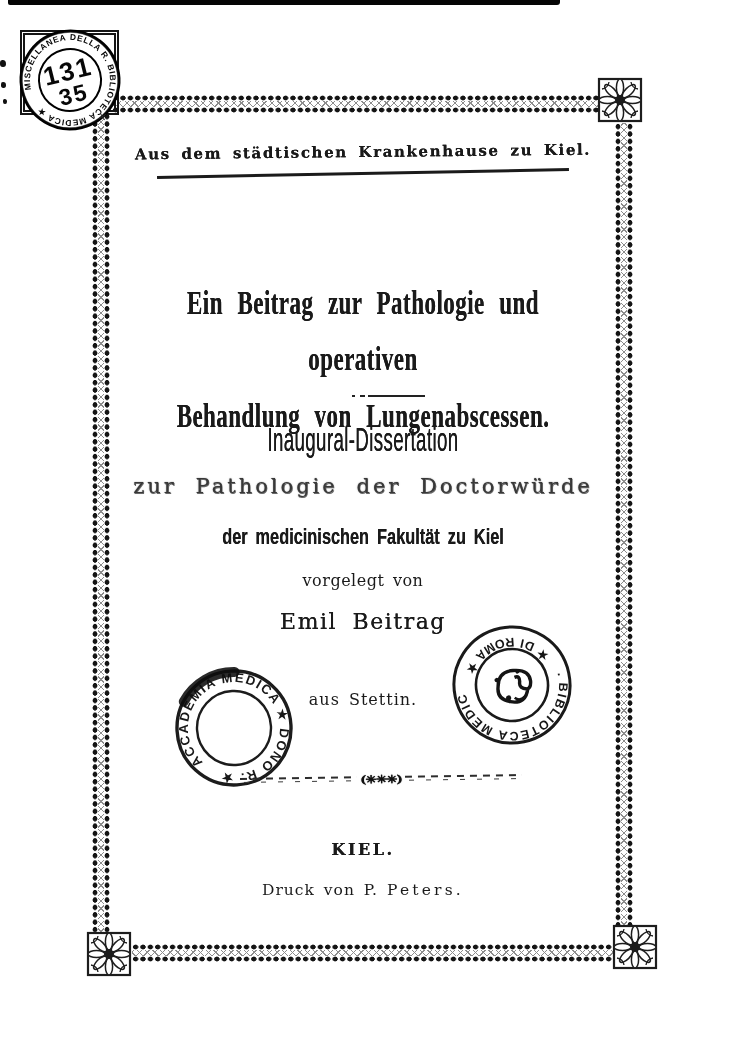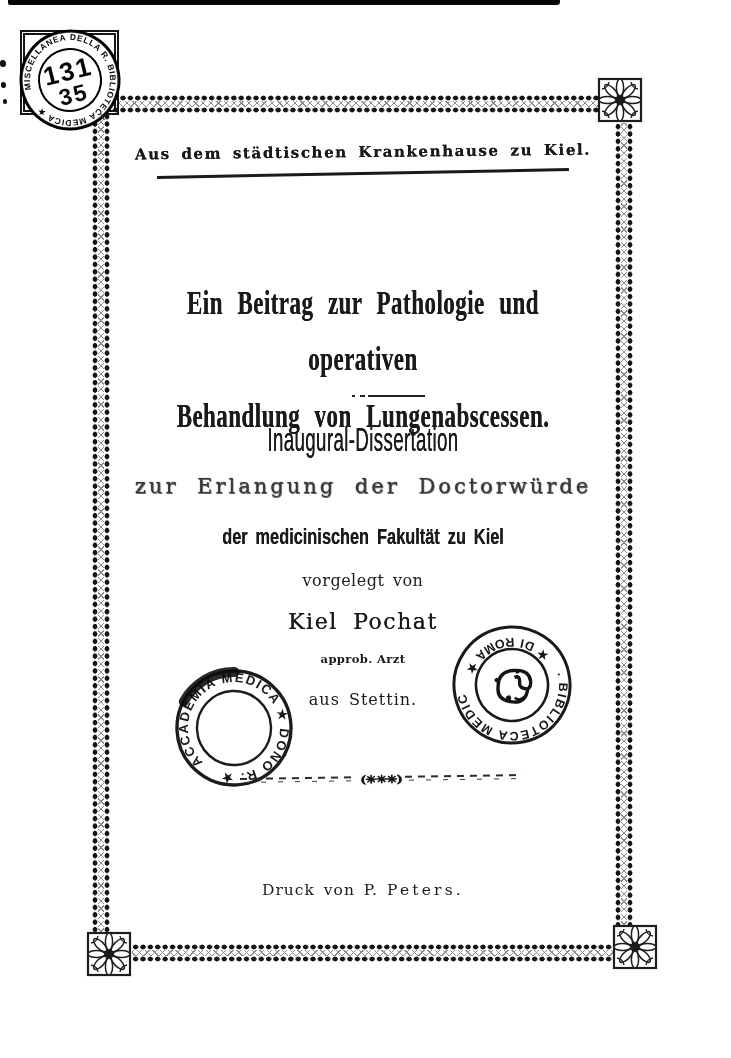--- a/index.html
+++ b/index.html
@@ -138,25 +138,24 @@
   <div class="abs inst-rule"></div>
 
   <div class="content title inky">
     <div>Ein Beitrag zur Pathologie und operativen</div>
     <div>Behandlung von Lungenabscessen.</div>
   </div>
 
   <div class="abs pre-rule"></div>
 
   <div class="content subtitle inky">Inaugural-Dissertation</div>
-  <div class="content degree">zur Erlangung der Doctorwürde</div>
+  <div class="content degree">zur Pathologie der Doctorwürde</div>
   <div class="content faculty inky">der medicinischen Fakultät zu Kiel</div>
   <div class="content presented">vorgelegt von</div>
-  <div class="content author inky">Kiel Pochat</div>
-  <div class="content qualification">approb. Arzt</div>
+  <div class="content author inky">Emil Beitrag</div>
   <div class="content origin">aus Stettin.</div>
 
   <svg class="abs" style="left:172px;top:666px;transform:rotate(-48deg);" width="124" height="124" viewBox="-62 -62 124 124">
     <defs>
       <path id="ringPathB" d="M -46 0 A 46 46 0 1 1 46 0 A 46 46 0 1 1 -46 0"></path>
     </defs>
     <circle r="57" fill="none" stroke="#1c1c1c" stroke-width="3.4"></circle>
     <circle r="37" fill="none" stroke="#1c1c1c" stroke-width="2.4"></circle>
     <text font-size="13" font-weight="bold" fill="#181818" style="letter-spacing:1.6px">
       <textPath href="#ringPathB" startOffset="0">ACCADEMIA MEDICA ★ DONO R. ★</textPath>
@@ -185,15 +184,16 @@
       <path d="M-10,-14 q6,-4 10,1" fill="none" stroke="#141414" stroke-width="2.4"></path>
     </g>
   </svg>
 
   <div class="abs divider">
     <div class="dash"></div>
     <span class="orn">(✳✳✳)</span>
     <div class="dash"></div>
   </div>
 
+  <div class="content imprint-city inky">KIEL.</div>
   <div class="content imprint-printer"><span>Druck von P.</span> <span class="ls-wide">Peters.</span></div>
 
 </div>
 
 </body></html>

